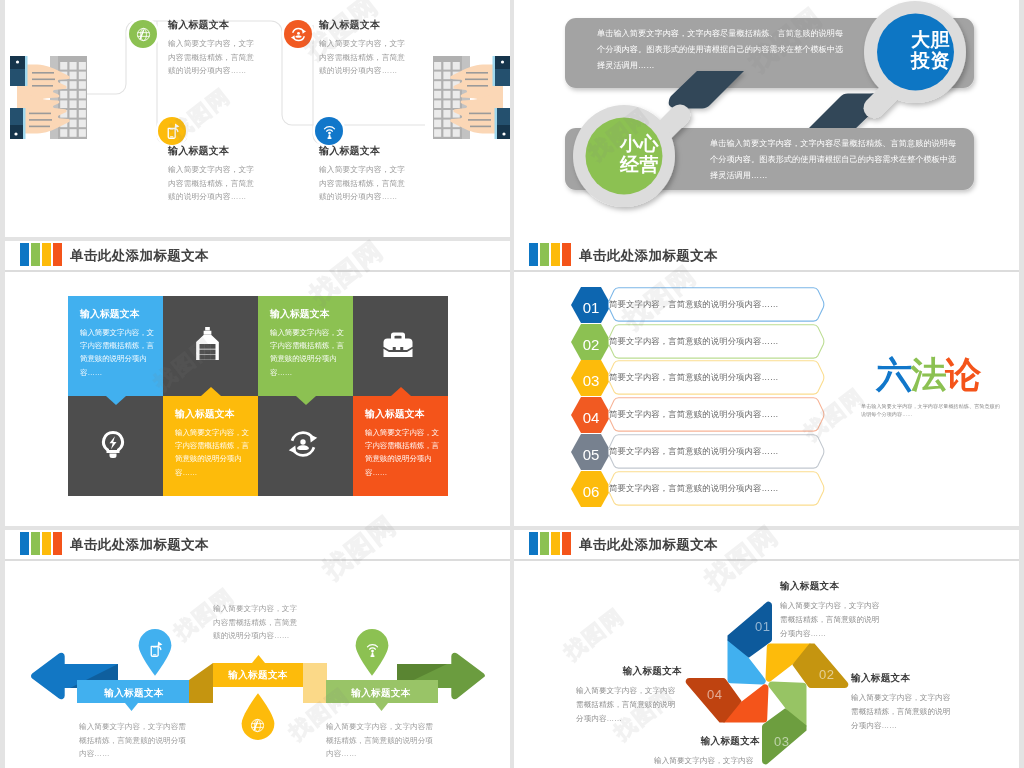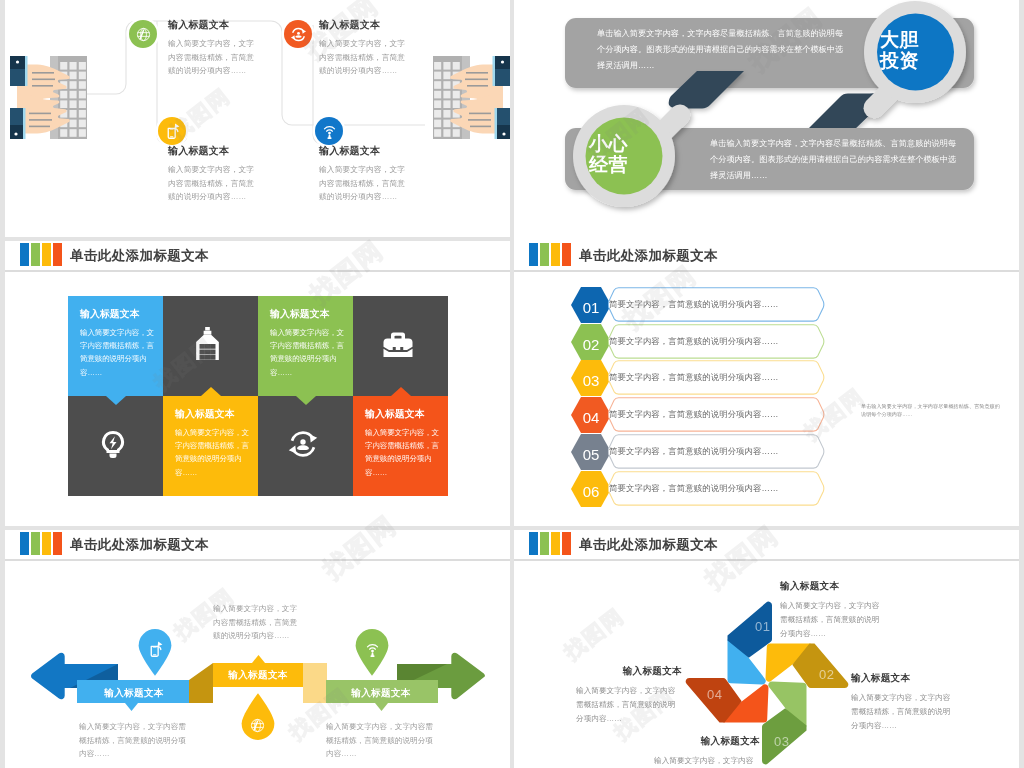--- a/index.html
+++ b/index.html
@@ -45,21 +45,21 @@
   .s1-circ svg{width:17px;height:17px;display:block;}
   .s1-block{position:absolute;width:92px;}
   .s1-t{font-size:10px;font-weight:bold;color:#3b3b3b;letter-spacing:.2px;margin-bottom:5px;}
   .s1-b{font-size:7.7px;color:#9b9b9b;line-height:13.6px;letter-spacing:.15px;word-break:break-all;line-break:anywhere;}
 
   
   .s2-svg{position:absolute;left:0;top:0;width:505px;height:237px;}
   .s2-body{position:absolute;font-size:8.2px;color:#fff;line-height:16.2px;letter-spacing:.02px;word-break:break-all;line-break:anywhere;}
   .s2-body1{left:83px;top:26px;width:252px;}
   .s2-body2{left:196px;top:136px;width:252px;}
-  .s2-badge{position:absolute;width:70px;text-align:left;color:#fff;
+  .s2-badge{position:absolute;width:70px;text-align:right;color:#fff;
             font-size:19px;font-weight:bold;line-height:21px;letter-spacing:.5px;}
   .s2-badge span{display:block;}
   .s2-badge1{left:366px;top:29px;}
   .s2-badge2{left:75px;top:133px;}
 
   
   .s5-svg{position:absolute;left:0;top:0;width:505px;height:238px;}
   .s5-lbl{position:absolute;font-size:9.6px;font-weight:bold;color:#fff;
           letter-spacing:.3px;text-align:center;width:120px;}
   .s5-lbl1{left:69px;top:157px;}
@@ -496,20 +496,23 @@
         <svg class="hexnum" viewBox="0 0 40 36">
           <polygon points="10,0 30,0 40,18 30,36 10,36 0,18" fill="#fdbb0b"></polygon>
           <text x="20" y="25.5" text-anchor="middle" fill="#fff" font-size="15" font-family="'Liberation Sans',sans-serif">06</text>
         </svg>
         <svg class="hexbox" viewBox="0 0 216 35" preserveAspectRatio="none">
           <path d="M10.5 0.8 H204.5 Q207.5 0.8 209 3.2 L214.4 14.6 Q215.3 17.4 214.4 20.2 L209 31.6 Q207.5 34.1 204.5 34.1 H10.5 Q7.5 34.1 6 31.6 L0.7 20.2 Q-0.2 17.4 0.7 14.6 L6 3.2 Q7.5 0.8 10.5 0.8 Z" fill="#fff" stroke="#fbdd8f" stroke-width="1.1" vector-effect="non-scaling-stroke"></path>
         </svg>
         <div class="hextxt">简要文字内容，言简意赅的说明分项内容……</div>
       </div>
     </div>
+    <div class="liulun">
+      <span style="color:#1177ca">六</span><span style="color:#8cc152">法</span><span style="color:#f4541a">论</span>
+    </div>
     <div class="liucap">单击输入简要文字内容，文字内容尽量概括精炼、言简意赅的说明每个分项内容……</div>
   </div>
   <div class="slide s5">
     <div class="hdr">
       <div class="bars">
         <i style="background:#0d76c4"></i>
         <i style="background:#8cc152"></i>
         <i style="background:#fdbb0b"></i>
         <i style="background:#f4541a"></i>
       </div>

